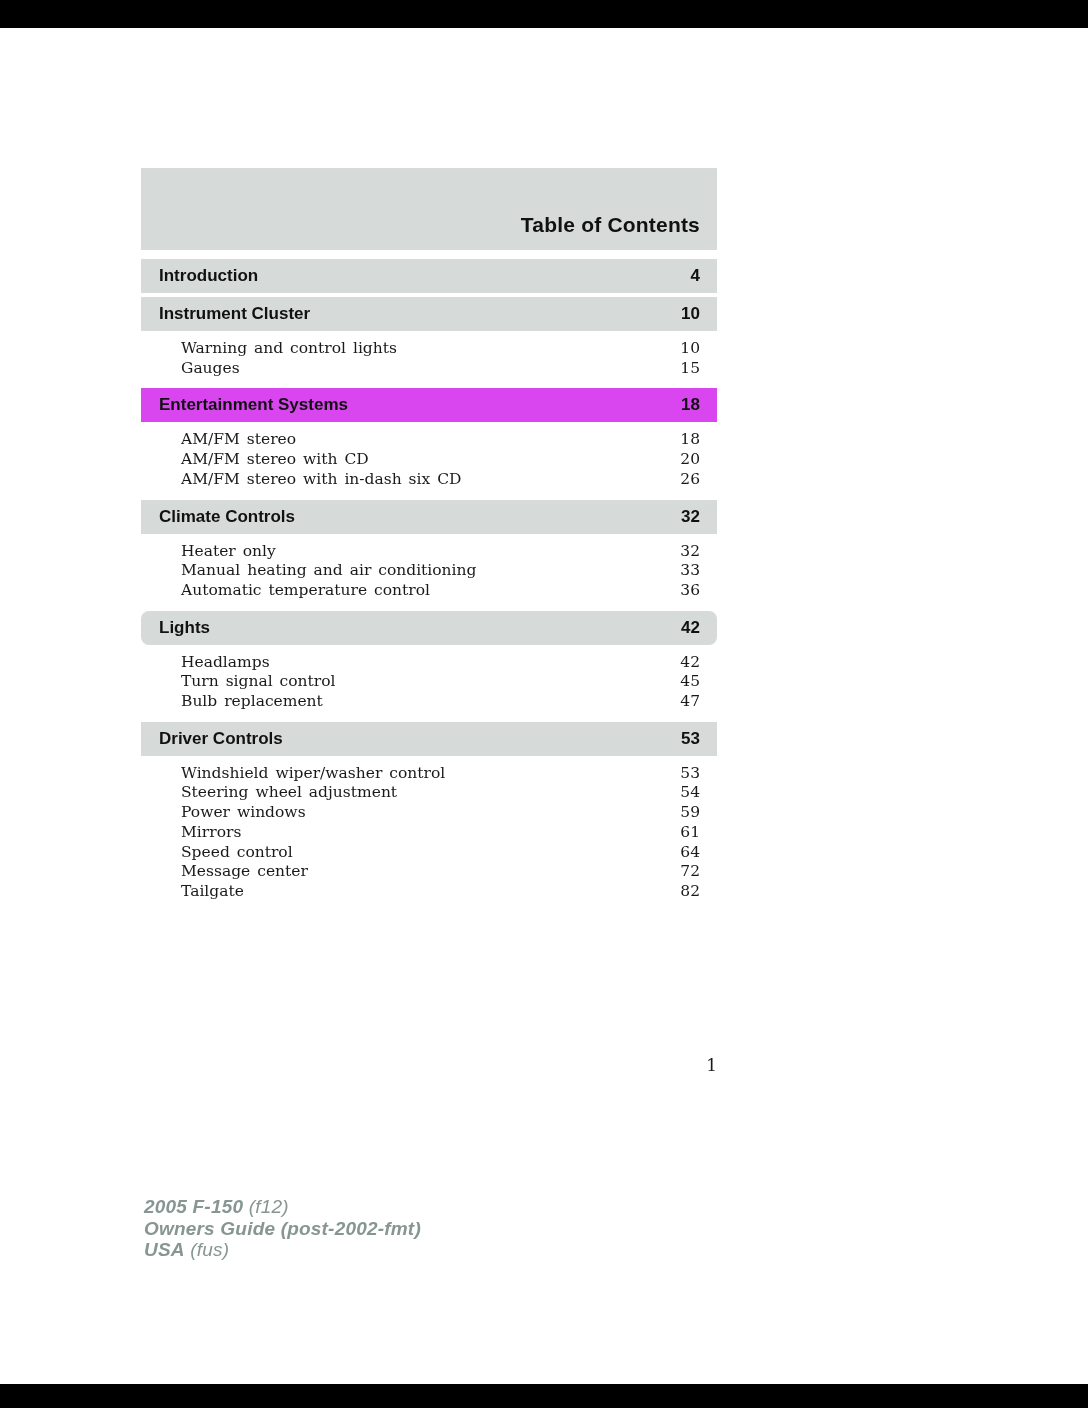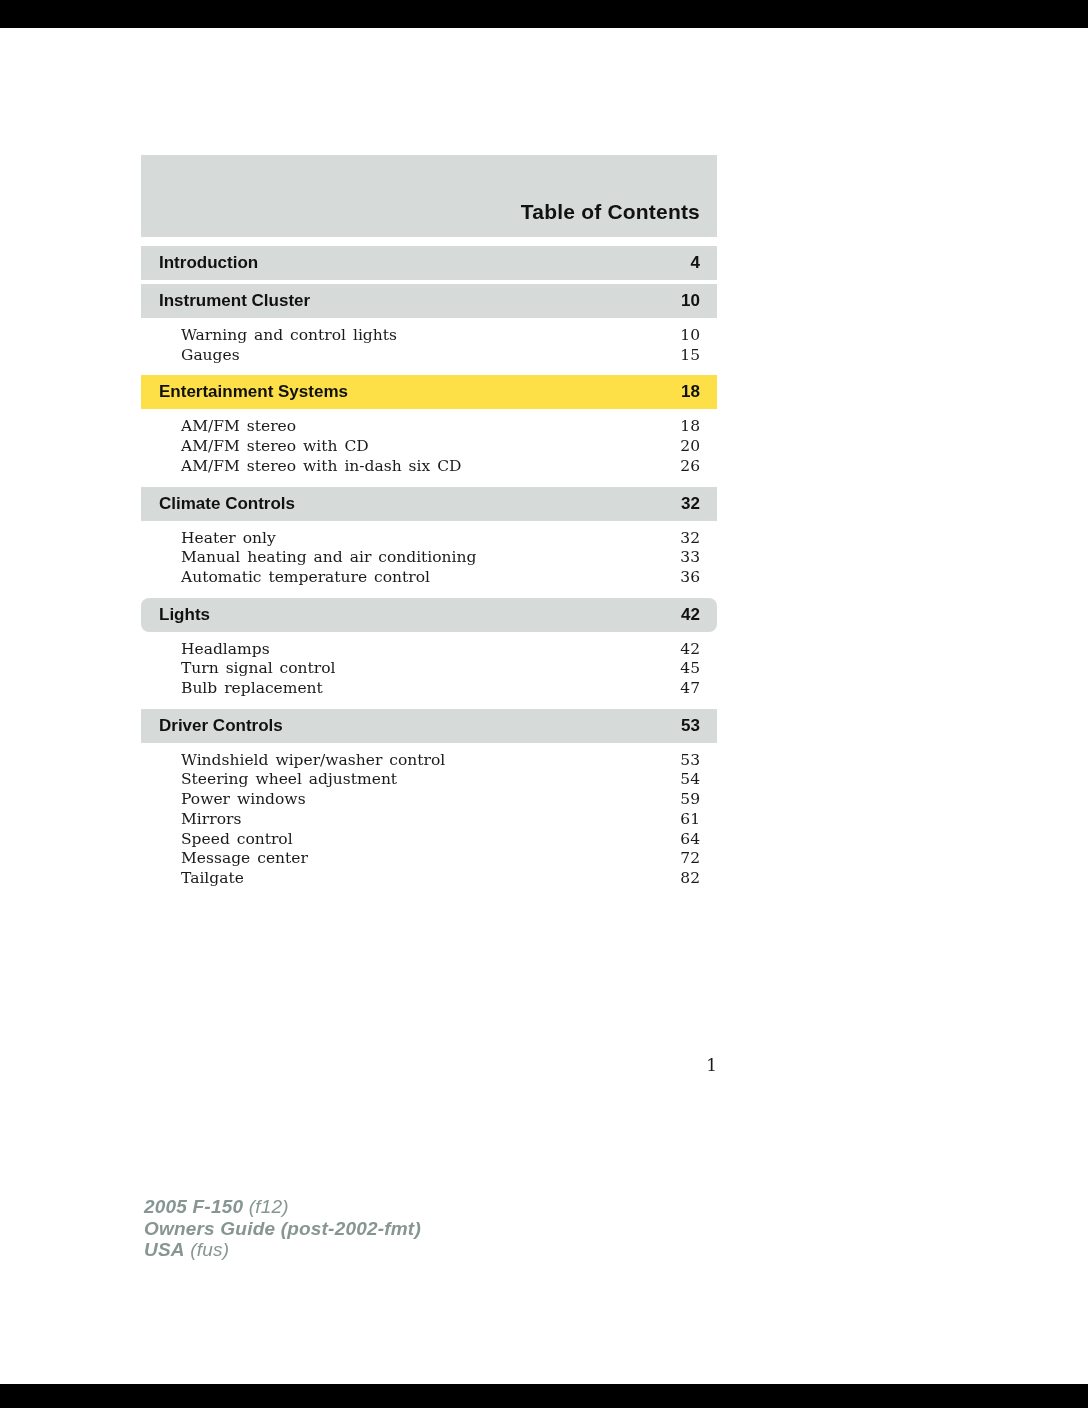--- a/index.html
+++ b/index.html
@@ -11,21 +11,21 @@
     overflow: hidden;
   }
   .scan-bar {
     position: absolute; left: 0; width: 1088px; background: #000;
   }
   .scan-bar.top { top: 0; height: 28px; }
   .scan-bar.bottom { bottom: 0; height: 24px; }
 
   .content {
     position: absolute;
-    left: 141px; top: 155px; width: 576px;
+    left: 141px; top: 168px; width: 576px;
   }
   .toc-header {
     background: #d6dbd9;
     height: 82px;
     display: flex;
     align-items: flex-end;
     justify-content: flex-end;
     padding: 0 17px 13px 18px;
     box-sizing: border-box;
     margin-bottom: 9px;
@@ -114,21 +114,21 @@
   </div>
 
   <div class="sub-row">
     <span class="sub-label">Gauges</span>
     <span class="sub-page">15</span>
   </div>
 </div>
   </div>
 
   <div>
-    <div class="sec-row" style="background: #fde047;">
+    <div class="sec-row" style="background: #d946ef;">
       <span class="sec-label">Entertainment Systems</span>
       <span class="sec-page">18</span>
     </div>
     <div class="sub-list">
   <div class="sub-row">
     <span class="sub-label">AM/FM stereo</span>
     <span class="sub-page">18</span>
   </div>
 
   <div class="sub-row">

